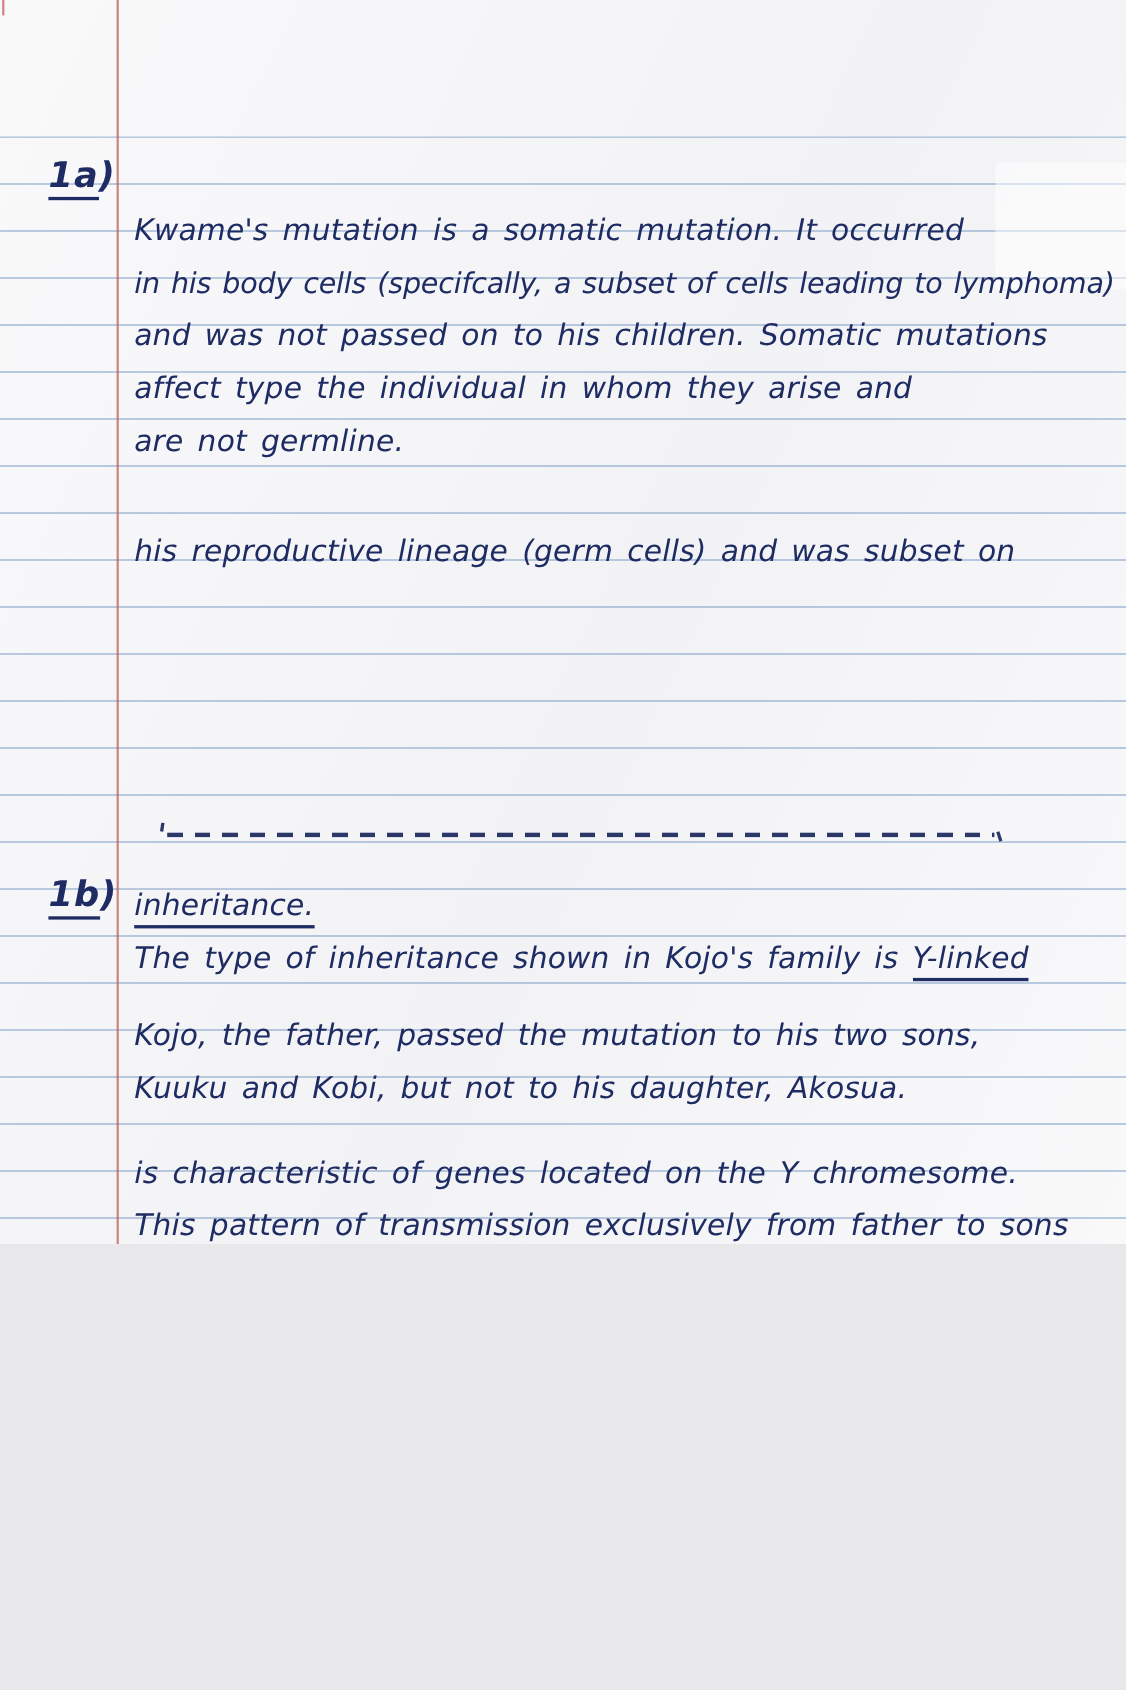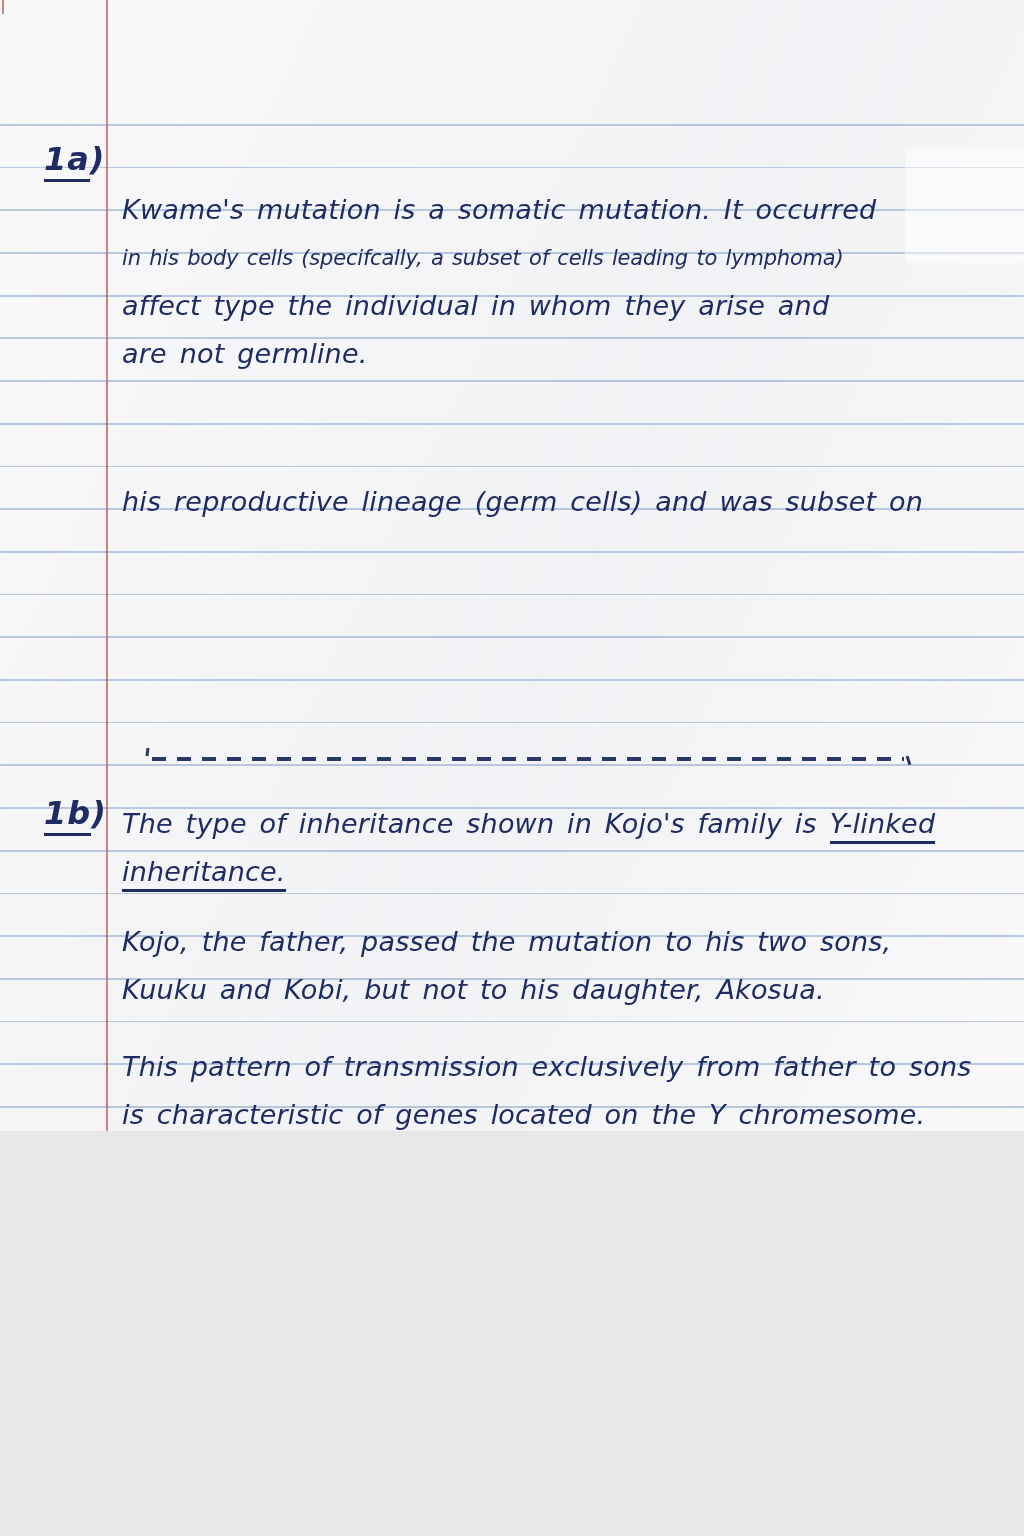--- a/index.html
+++ b/index.html
@@ -40,21 +40,21 @@
   .hw{
     position:absolute;
     color:var(--ink);
     font-style:italic;
     font-size:27px;
     line-height:48px;
     word-spacing:4px;
     letter-spacing:0.2px;
     white-space:nowrap;
   }
-  .hw .tight{font-size:21px;letter-spacing:-0.2px;word-spacing:2px;}
+  .hw .tight{font-size:26px;letter-spacing:-0.2px;word-spacing:2px;text-align:right;}
   .qlabel{
     position:absolute;
     color:var(--ink);
     font-style:italic;
     font-size:32px;
     font-weight:bold;
     letter-spacing:1px;
   }
   .qlabel .u{border-bottom:3px solid var(--ink);padding-bottom:1px;}
   .uword{border-bottom:3px solid var(--ink);padding-bottom:2px;}
@@ -97,45 +97,46 @@
   <div class="rules"></div>
   <div class="margin-line"></div>
   <div class="corner-mark"></div>
   <div class="glare"></div>
 
   <div class="qlabel" style="left:44px;top:140px;"><span class="u">1a</span><span>)</span></div>
 
   <div class="hw" style="left:122px;top:186px;">
     <div>Kwame's mutation is a somatic mutation. It occurred</div>
     <div class="tight">in his body cells (specifcally, a subset of cells leading to lymphoma)</div>
+    <div>and was not passed on to his children. Somatic mutations</div>
     <div>affect type the individual in whom they arise and</div>
     <div>are not germline.</div>
   </div>
 
   <div class="hw" style="left:122px;top:478px;">
     <div>his reproductive lineage (germ cells) and was subset on</div>
   </div>
 
 
   <div class="dash-tick-start"></div>
   <div class="dashline"></div>
   <div class="dash-tick-end"></div>
 
   <div class="qlabel" style="left:44px;top:794px;"><span class="u">1b</span><span>)</span></div>
 
   <div class="hw" style="left:122px;top:800px;">
+    <div><span class="uword">inheritance.</span></div>
     <div><span>The type of inheritance shown in Kojo's family is </span><span class="uword">Y-linked</span></div>
-    <div><span class="uword">inheritance.</span></div>
   </div>
 
   <div class="hw" style="left:122px;top:918px;">
     <div>Kojo, the father, passed the mutation to his two sons,</div>
     <div>Kuuku and Kobi, but not to his daughter, Akosua.</div>
   </div>
 
   <div class="hw" style="left:122px;top:1043px;">
+    <div>is characteristic of genes located on the Y chromesome.</div>
     <div>This pattern of transmission exclusively from father to sons</div>
-    <div>is characteristic of genes located on the Y chromesome.</div>
   </div>
 
   <div class="watermark">ScanSolve AI</div>
 
 </div>
 
 </body></html>

